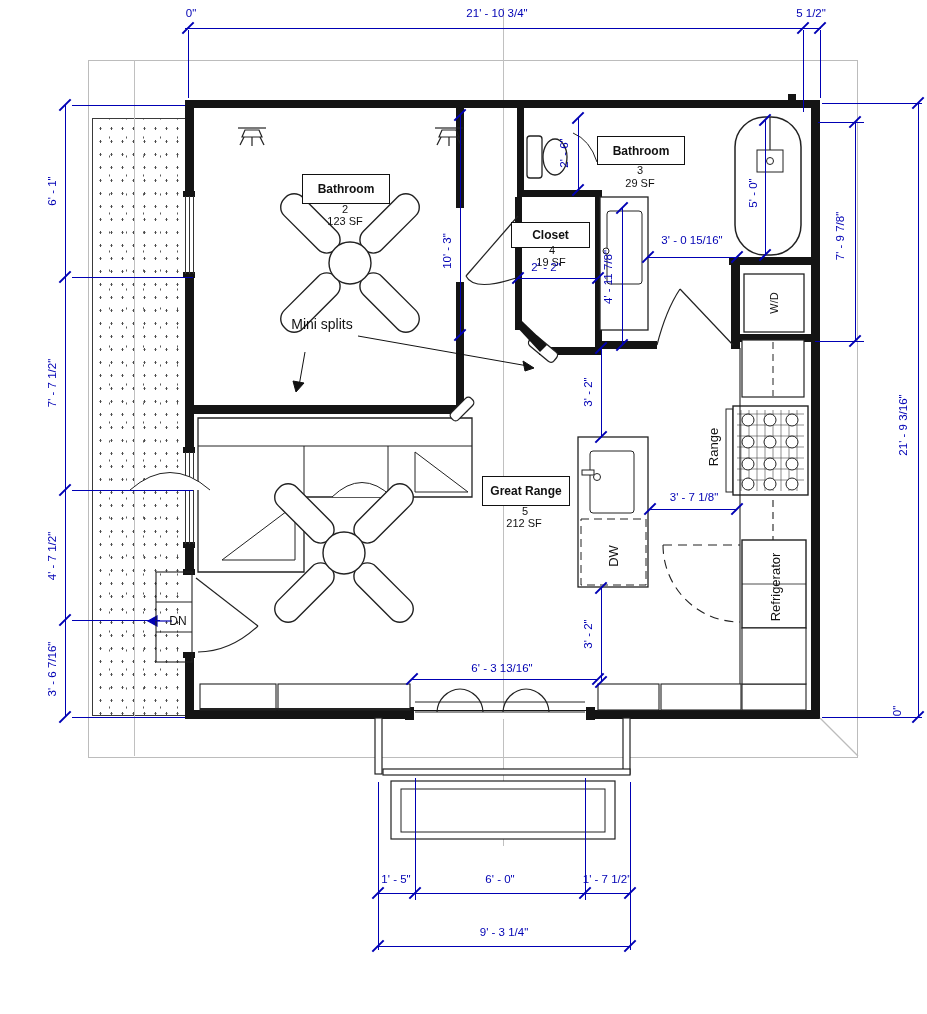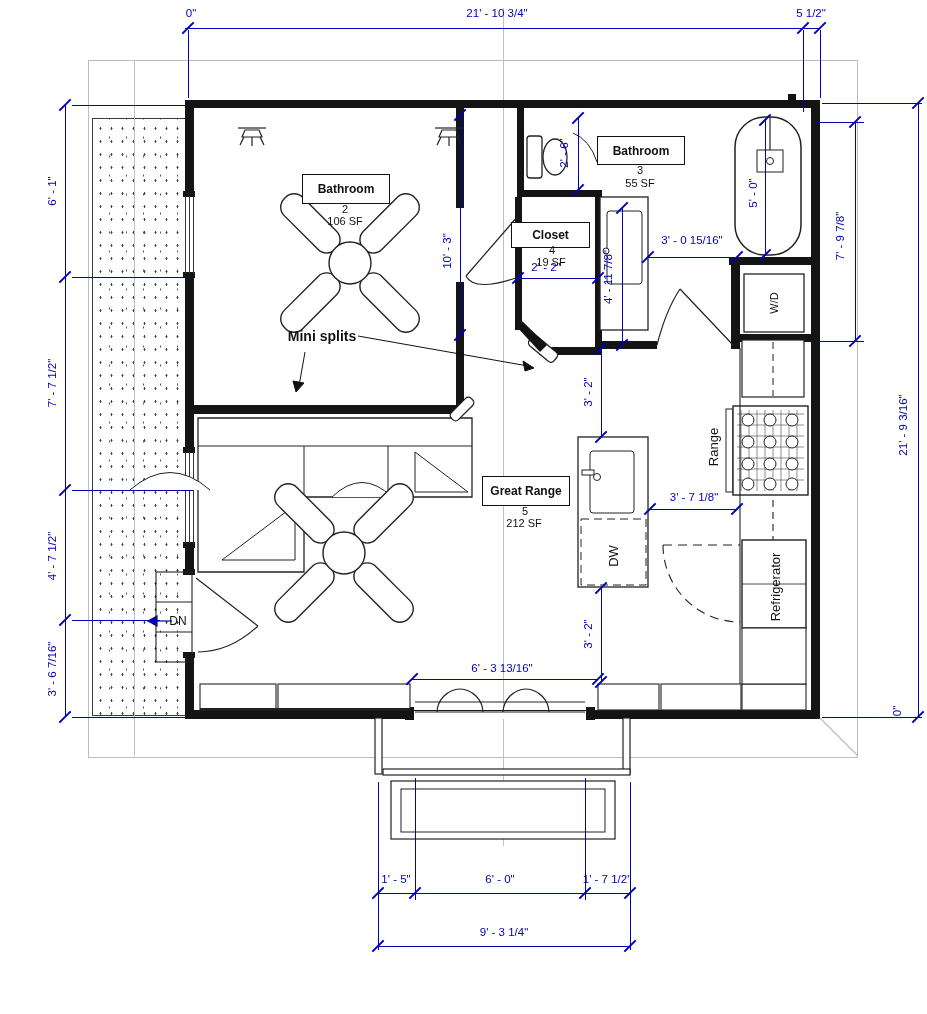--- a/index.html
+++ b/index.html
@@ -251,46 +251,46 @@
       <path d="M657,345 Q666,310 680,289"></path>
     </g>
 
     <polygon points="515,325 522,321 547,345 540,352" fill="#141414"></polygon>
   </svg>
 
   <div class="roombox" style="left:302px;top:174px;width:86px;height:28px;">
     <span class="roomname">Bathroom</span>
   </div>
   <div class="blk small" style="left:345px;top:209px;">2</div>
-  <div class="blk small" style="left:345px;top:221px;">106 SF</div>
+  <div class="blk small" style="left:345px;top:221px;">123 SF</div>
 
   <div class="roombox" style="left:597px;top:136px;width:86px;height:27px;">
     <span class="roomname">Bathroom</span>
   </div>
   <div class="blk small" style="left:640px;top:170px;">3</div>
-  <div class="blk small" style="left:640px;top:183px;">55 SF</div>
+  <div class="blk small" style="left:640px;top:183px;">29 SF</div>
 
   <div class="roombox" style="left:511px;top:222px;width:77px;height:24px;">
     <span class="roomname">Closet</span>
   </div>
   <div class="blk small" style="left:552px;top:250px;">4</div>
   <div class="blk small" style="left:551px;top:262px;">19 SF</div>
 
   <div class="roombox" style="left:482px;top:476px;width:86px;height:28px;">
     <span class="roomname">Great Range</span>
   </div>
   <div class="blk small" style="left:525px;top:511px;">5</div>
   <div class="blk small" style="left:524px;top:523px;">212 SF</div>
 
   <div class="blkv" style="left:713px;top:447px;font-size:13px;">Range</div>
   <div class="blkv" style="left:775px;top:587px;font-size:13px;">Refrigerator</div>
   <div class="blkv" style="left:613px;top:556px;font-size:13px;">DW</div>
   <div class="blkv" style="left:774px;top:303px;font-size:11px;">W/D</div>
 
-  <div class="blk" style="left:322px;top:336px;font-size:14px;font-weight:bold;">Mini splits</div>
+  <div class="blk" style="left:322px;top:324px;font-size:14px;">Mini splits</div>
   <div class="blk" style="left:178px;top:621px;font-size:12px;">DN</div>
 
   <div class="dim" style="left:191px;top:13px;">0"</div>
   <div class="dim" style="left:497px;top:13px;">21' - 10 3/4"</div>
   <div class="dim" style="left:811px;top:13px;">5 1/2"</div>
 
   <div class="dimv" style="left:52px;top:191px;">6' - 1"</div>
   <div class="dimv" style="left:52px;top:383px;">7' - 7 1/2"</div>
   <div class="dimv" style="left:52px;top:556px;">4' - 7 1/2"</div>
   <div class="dimv" style="left:52px;top:669px;">3' - 6 7/16"</div>

